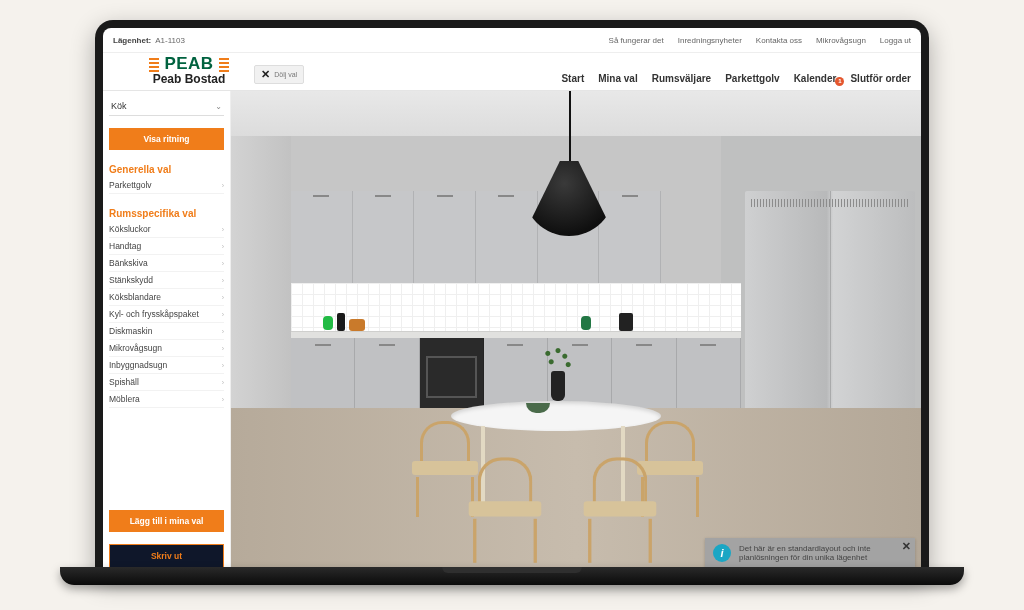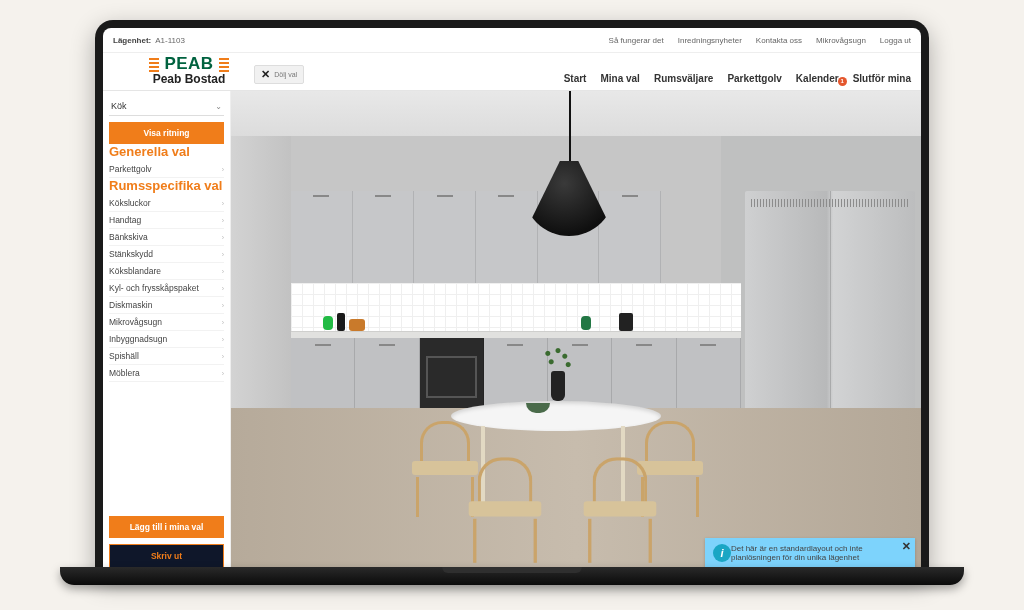--- a/index.html
+++ b/index.html
@@ -158,29 +158,30 @@
   .room-select .chev { font-size: 8px; color: #888; }
 
   .btn {
     display: block;
     width: 100%;
     font-size: 8.5px;
     font-weight: 600;
     padding: 6px 0;
     border: none;
     cursor: pointer;
-    margin-top: 6px;
+    margin-top: 12px;
   }
   .btn-orange { background: #f07d1a; color: #fff; }
   .btn-outline { background: #0f172a; color: #f07d1a; border: 1px solid #f07d1a; }
 
   .section-title {
-    font-size: 13px;
+    font-size: 10px;
     font-weight: bold;
     color: #f07d1a;
+    margin-top: 14px;
     margin-bottom: 2px;
   }
   .side-item {
     display: flex;
     align-items: center;
     justify-content: space-between;
     font-size: 8.5px;
     color: #444;
     padding: 3px 0;
     border-bottom: 1px solid #f2f2f2;
@@ -295,23 +296,24 @@
     background:#fff;
     padding:6px 10px;
     font-size:8px;
     color:#333;
     box-shadow:0 1px 3px rgba(0,0,0,0.2);
     line-height:1.4;
   }
   .order-bar b { font-weight:bold; }
   .info-bar {
     position:absolute; right:6px; bottom:6px; width:210px;
-    background:#7dd3fc;
+    background:#a3a3a3;
     display:flex;
     align-items:center;
+    gap:8px;
     padding:6px 22px 6px 8px;
     font-size:8px;
     color:#444;
     box-shadow:0 1px 3px rgba(0,0,0,0.2);
   }
   .info-icon {
     width:18px; height:18px; flex-shrink:0;
     border-radius:50%; background:#1aa6c4;
     position:relative;
   }
@@ -358,21 +360,21 @@
       </div>
       <div class="tabs">
         <span class="tab">Start</span>
         <span class="tab">Mina val</span>
         <span class="tab">Rumsväljare</span>
         <span class="tab">Parkettgolv</span>
         <span class="tab">
           <span>Kalender</span>
           <span class="badge">1</span>
         </span>
-        <span class="tab">Slutför mina</span>
+        <span class="tab">Slutför order</span>
       </div>
     </div>
 
     <div class="main">
 
       <div class="sidebar">
         <div class="room-select">
           <span>Kök</span>
           <span class="chev">⌄</span>
         </div>

